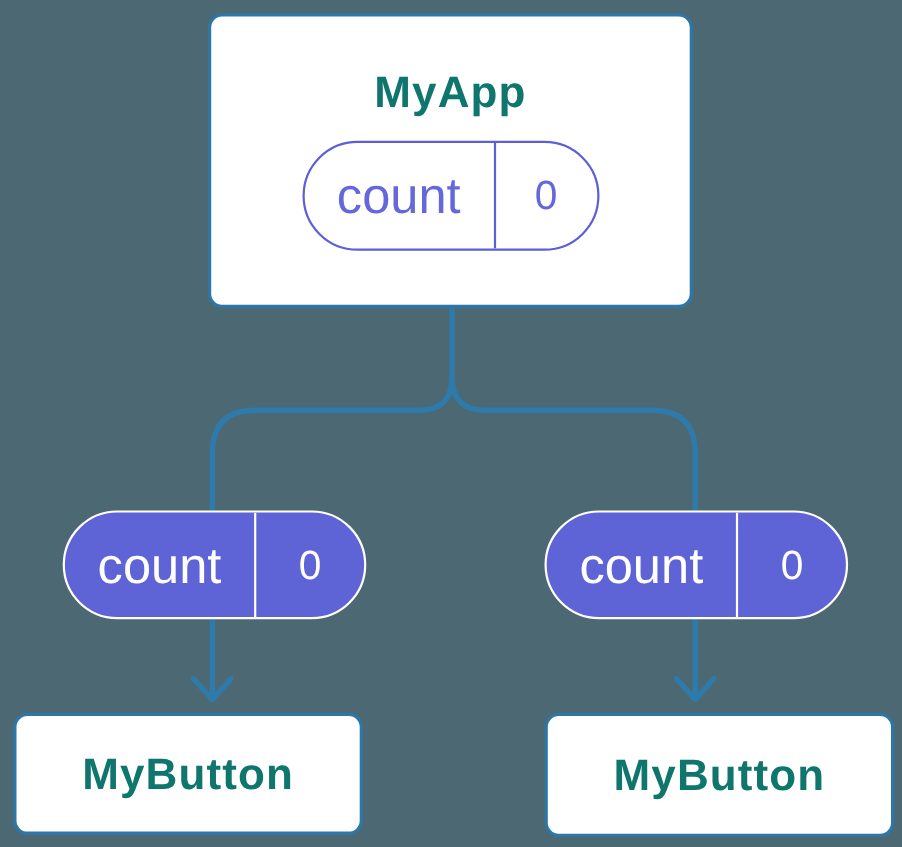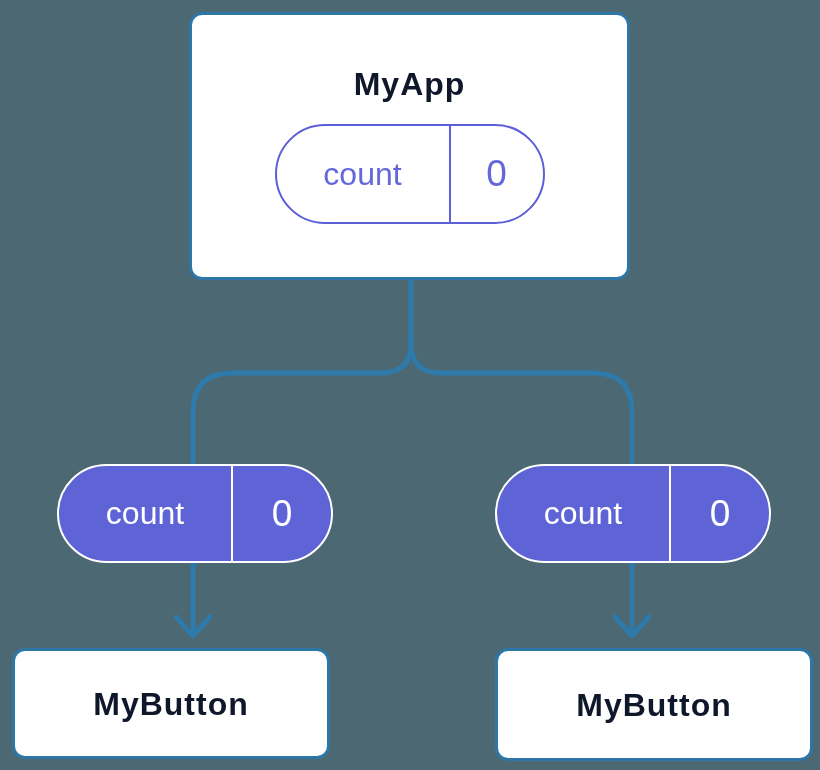--- a/index.html
+++ b/index.html
@@ -30,22 +30,22 @@
     align-items: center;
     justify-content: center;
   }
   .card-root {
     left: 189px; top: 12px;
     width: 441px; height: 268px;
   }
   .card-leaf-left  { left: 12px;  top: 648px; width: 318px; height: 111px; }
   .card-leaf-right { left: 495px; top: 648px; width: 318px; height: 113px; }
   .node-title {
-    color: #0f172a;
-    font-size: 32px;
+    color: #0f766e;
+    font-size: 40px;
     font-weight: bold;
     letter-spacing: 1px;
     line-height: 1;
   }
   .pill {
     display: flex;
     box-sizing: border-box;
     border-radius: 60px;
     overflow: hidden;
     align-items: stretch;
@@ -66,21 +66,21 @@
   }
   .pill-filled-left  { left: 57px;  top: 464px; }
   .pill-filled-right { left: 495px; top: 464px; }
   .pill-filled .pill-key   { border-right: 2.5px solid #FFFFFF; color: #FFFFFF; }
   .pill-filled .pill-value { color: #FFFFFF; }
   .pill-key {
     flex: 0 0 172px;
     display: flex;
     align-items: center;
     justify-content: center;
-    font-size: 32px;
+    font-size: 46px;
   }
   .pill-value {
     flex: 1 1 auto;
     display: flex;
     align-items: center;
     justify-content: center;
     font-size: 37px;
   }
 </style>
 </head>

